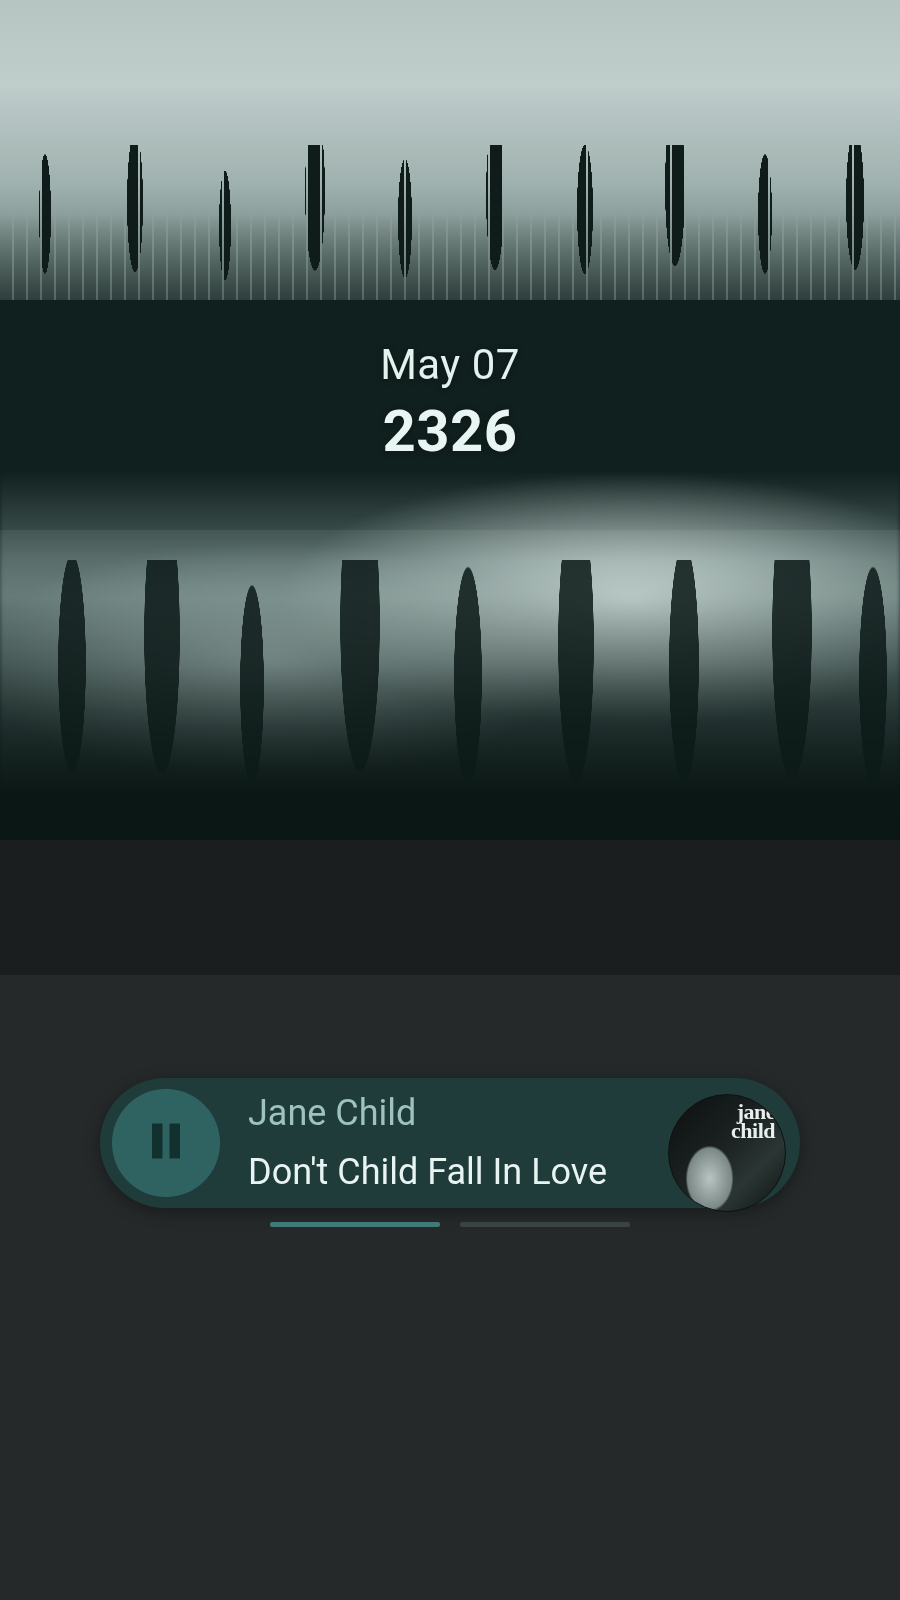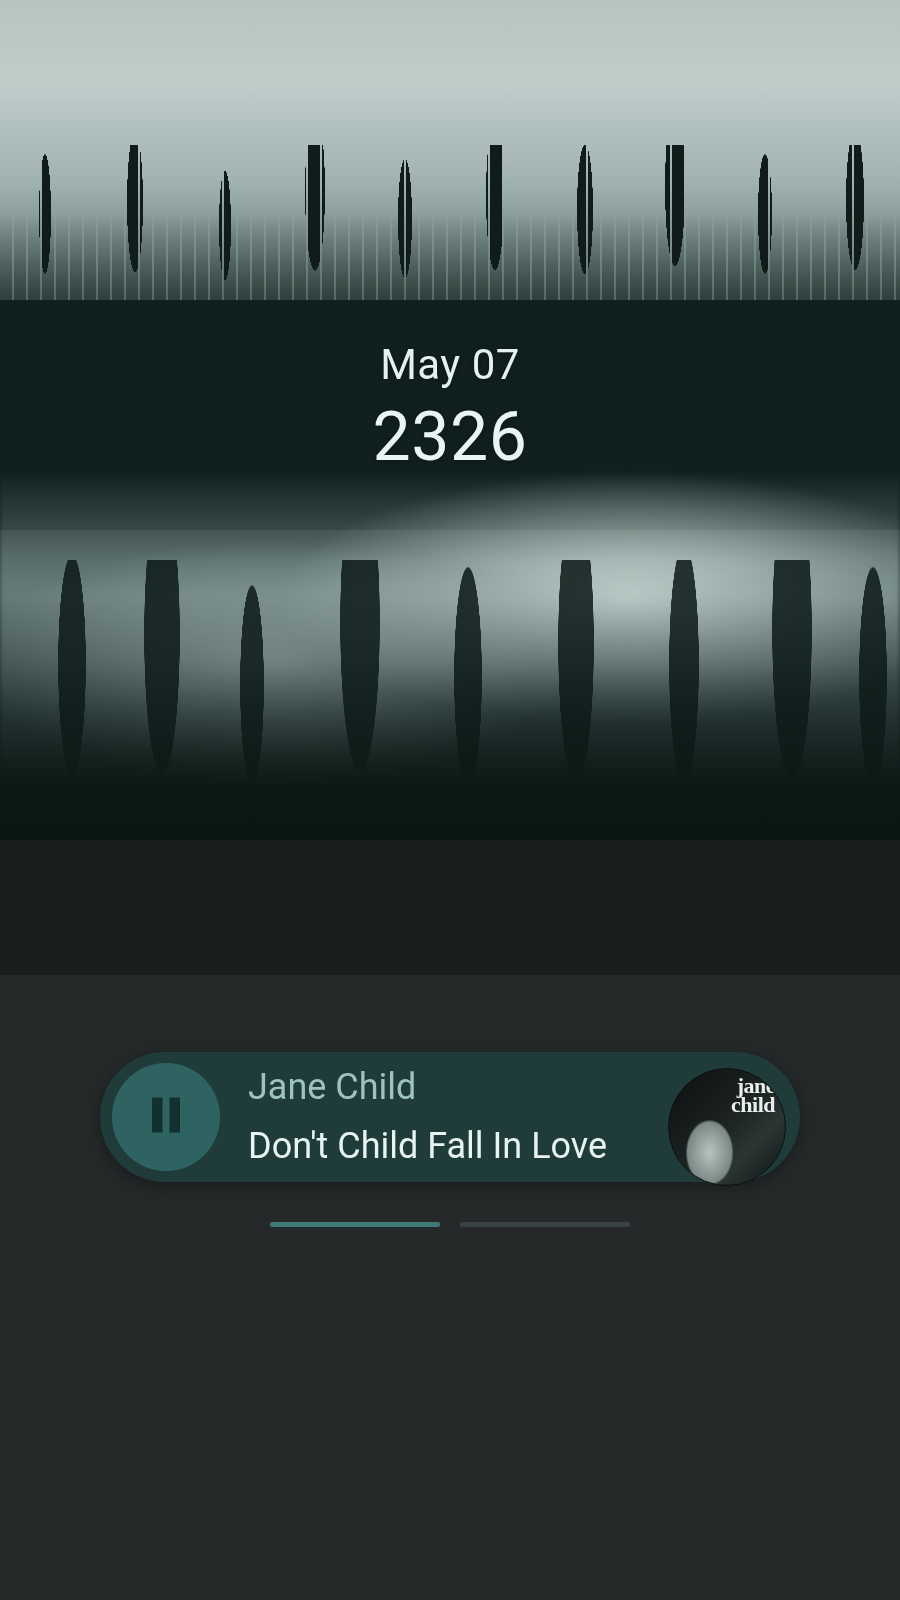--- a/index.html
+++ b/index.html
@@ -109,36 +109,36 @@
     margin-bottom: 8px;
   }
   .clock .day {
     font-size: 82px;
     font-weight: 300;
     letter-spacing: 2px;
     color: #edf7f5;
     margin-bottom: 30px;
   }
   .clock .time {
-    font-size: 68px;
-    font-weight: 400;
+    font-size: 58px;
+    font-weight: 700;
     color: #e8f5f2;
   }
 
   
   .bottom-area {
     position: absolute;
     top: 975px; left: 0; width: 900px; height: 625px;
     background: #252929;
   }
 
   
   .music-widget {
     position: absolute;
-    top: 1052px; left: 100px; width: 700px; height: 130px;
+    top: 1078px; left: 100px; width: 700px; height: 130px;
     background: #1f3c3b;
     border-radius: 65px;
     display: flex;
     align-items: center;
     padding: 10px 14px 10px 12px;
     gap: 28px;
     box-shadow: 0 4px 16px rgba(0,0,0,0.35);
   }
   .play-circle {
     width: 108px; height: 108px;

